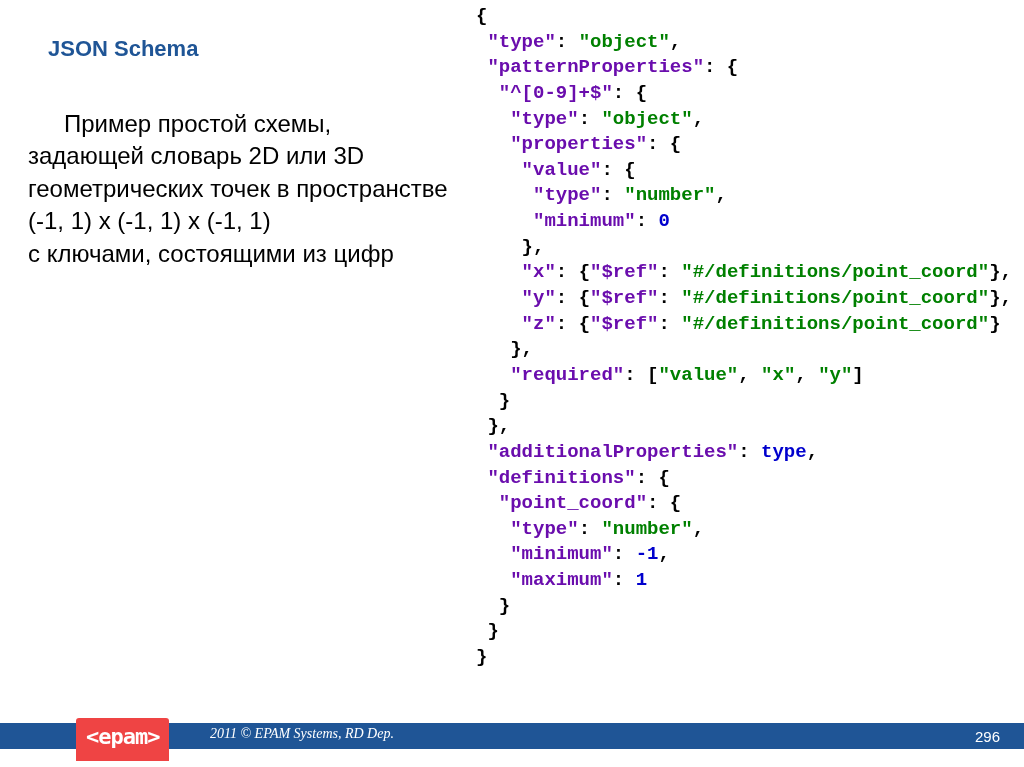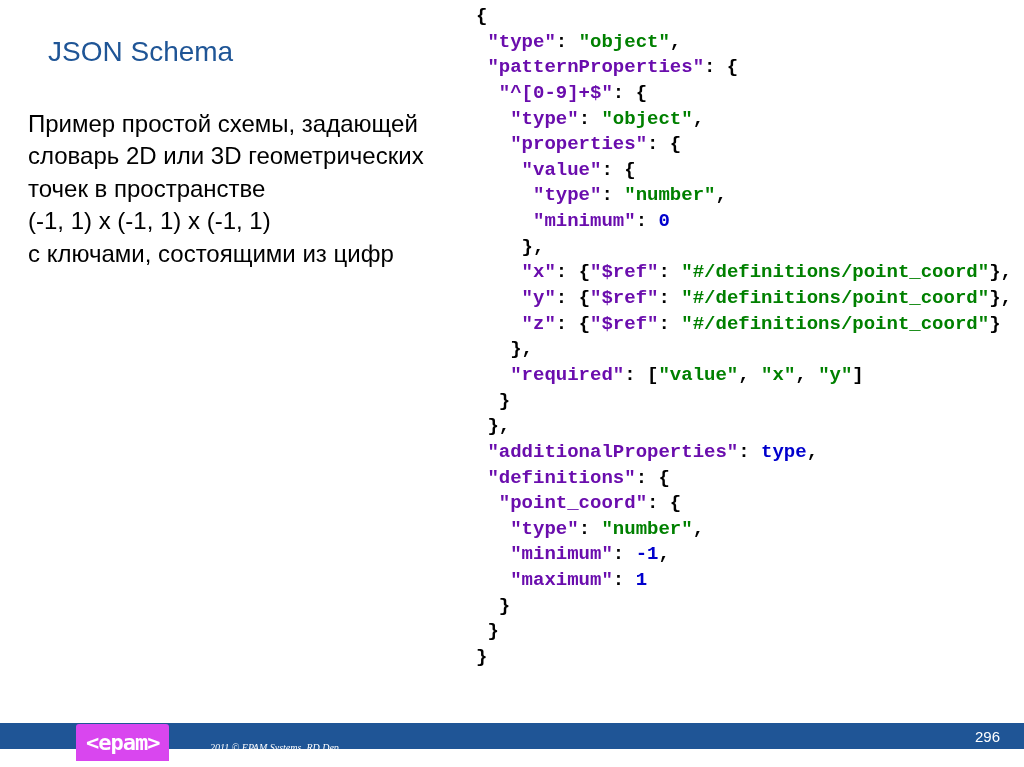--- a/index.html
+++ b/index.html
@@ -14,22 +14,22 @@
   .slide {
     width: 100%;
     height: 100%;
     position: relative;
   }
   .title {
     position: absolute;
     top: 36px;
     left: 48px;
     color: #1f5596;
-    font-weight: normal;
-    font-size: 28px;
+    font-weight: bold;
+    font-size: 22px;
   }
   .desc {
     position: absolute;
     top: 108px;
     left: 28px;
     width: 420px;
     color: #000;
     font-size: 24px;
     line-height: 1.35;
   }
@@ -55,56 +55,56 @@
     bottom: 18px;
     height: 26px;
     background: #1f5596;
     display: flex;
     align-items: center;
   }
   .logo {
     position: absolute;
     left: 76px;
     bottom: 6px;
-    background: #d946ef;
+    background: #ef4444;
     color: #fff;
     font-family: Consolas, monospace;
     font-size: 22px;
     font-weight: bold;
-    padding: 6px 10px 6px 10px;
+    padding: 6px 10px 12px 10px;
     border-top-left-radius: 3px;
     border-top-right-radius: 3px;
     letter-spacing: -1px;
   }
   .copyright {
     position: absolute;
     left: 210px;
-    bottom: 14px;
+    bottom: 25px;
     color: #fff;
-    font-size: 10px;
+    font-size: 14px;
     font-family: "Times New Roman", serif;
     font-style: italic;
   }
   .pagenum {
     position: absolute;
     right: 24px;
     bottom: 22px;
     color: #fff;
     font-size: 15px;
   }
 </style>
 </head>
 <body>
 
 <div class="slide">
 
   <div class="title">JSON Schema</div>
 
   <div class="desc">
-    <span style="white-space: pre-line;">Пример простой схемы, задающей словарь 2D или 3D геометрических точек в пространстве
+    <span style="white-space: pre-line; margin-left: 36px;">Пример простой схемы, задающей словарь 2D или 3D геометрических точек в пространстве
 (-1, 1) x (-1, 1) x (-1, 1)
 с ключами, состоящими из цифр</span>
   </div>
 
   <div class="code"><span class="k">{</span>
 <span class="p"> "type"</span><span class="k">: </span><span class="g">"object"</span><span class="k">,</span>
 <span class="p"> "patternProperties"</span><span class="k">: {</span>
 <span class="p">  "^[0-9]+$"</span><span class="k">: {</span>
 <span class="p">   "type"</span><span class="k">: </span><span class="g">"object"</span><span class="k">,</span>
 <span class="p">   "properties"</span><span class="k">: {</span>

